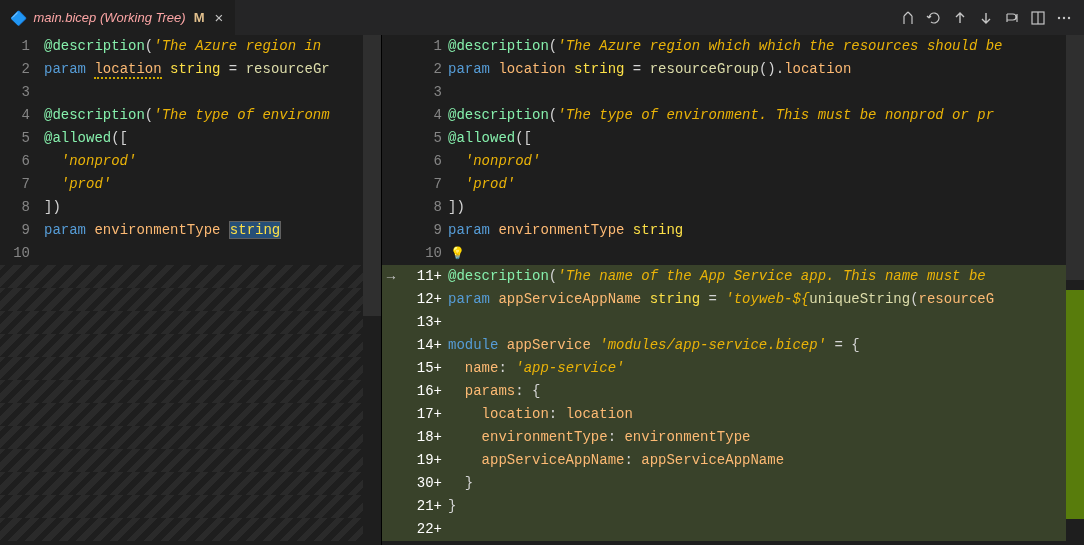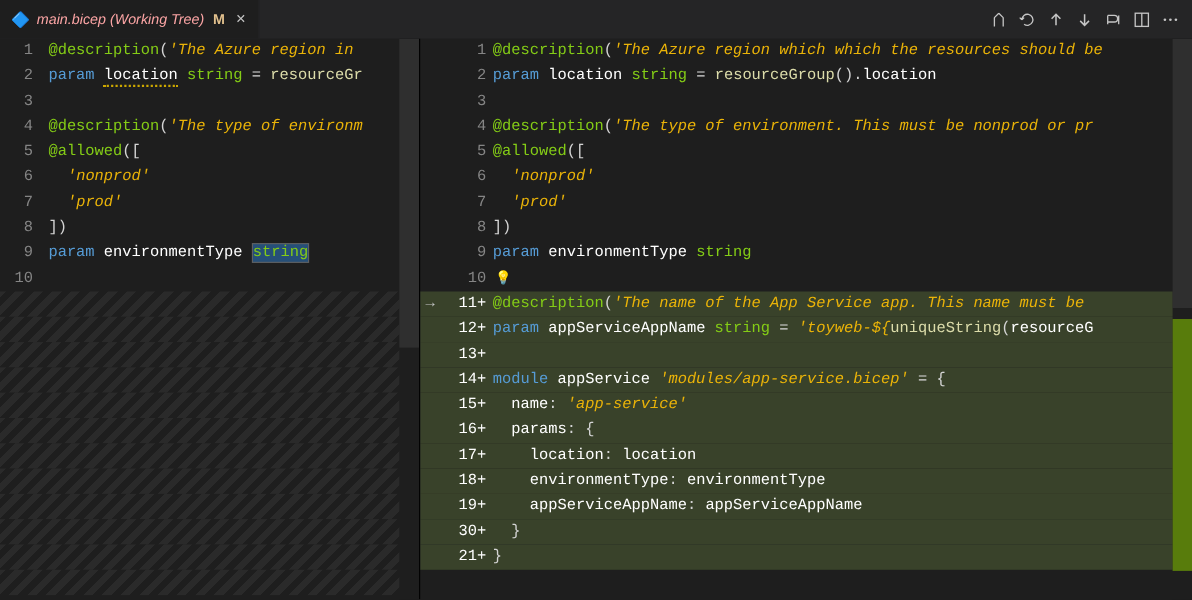--- a/index.html
+++ b/index.html
@@ -133,24 +133,24 @@
 }
 .selected-word {
   border: 1px solid #606060;
   background: #264f78;
 }
 .squiggly {
   border-bottom: 2px dotted #cca700;
 }
 
 .kw { color: #569cd6; margin-top: 40px; }
-.decor { color: #84cc16; }
+.decor { color: #86efac; }
 .str { color: #eab308; font-style: italic; }
-.type { color: #84cc16; }
-.var { color: #ffffff; }
+.type { color: #fde047; }
+.var { color: #fdba74; }
 .punc { color: #d4d4d4; }
 .fn { color: #dcdcaa; }
 .ident { color: #d4d4d4; }
 .minimap {
   position: absolute;
   right: 0;
   top: 0;
   width: 18px;
   height: 100%;
   background: #1e1e1e;
@@ -385,20 +385,25 @@
         <div class="line added">
       <span class="gutter-arrow"></span>
       <span class="gutter">30+</span>
       <span class="content"><span class="ident">  </span><span class="punc">}</span></span>
     </div>
         <div class="line added">
       <span class="gutter-arrow"></span>
       <span class="gutter">21+</span>
       <span class="content"><span class="punc">}</span></span>
     </div>
+        <div class="line added">
+      <span class="gutter-arrow"></span>
+      <span class="gutter">22+</span>
+      <span class="content"></span>
+    </div>
       </div>
     <div class="minimap">
       <div class="mm-scroll" style="height:48%"></div>
       <div class="mm-blank" style="height:2%"></div>
       <div class="mm-add" style="height:45%"></div>
     </div>
   </div>
 </div>
 
 </body></html>

